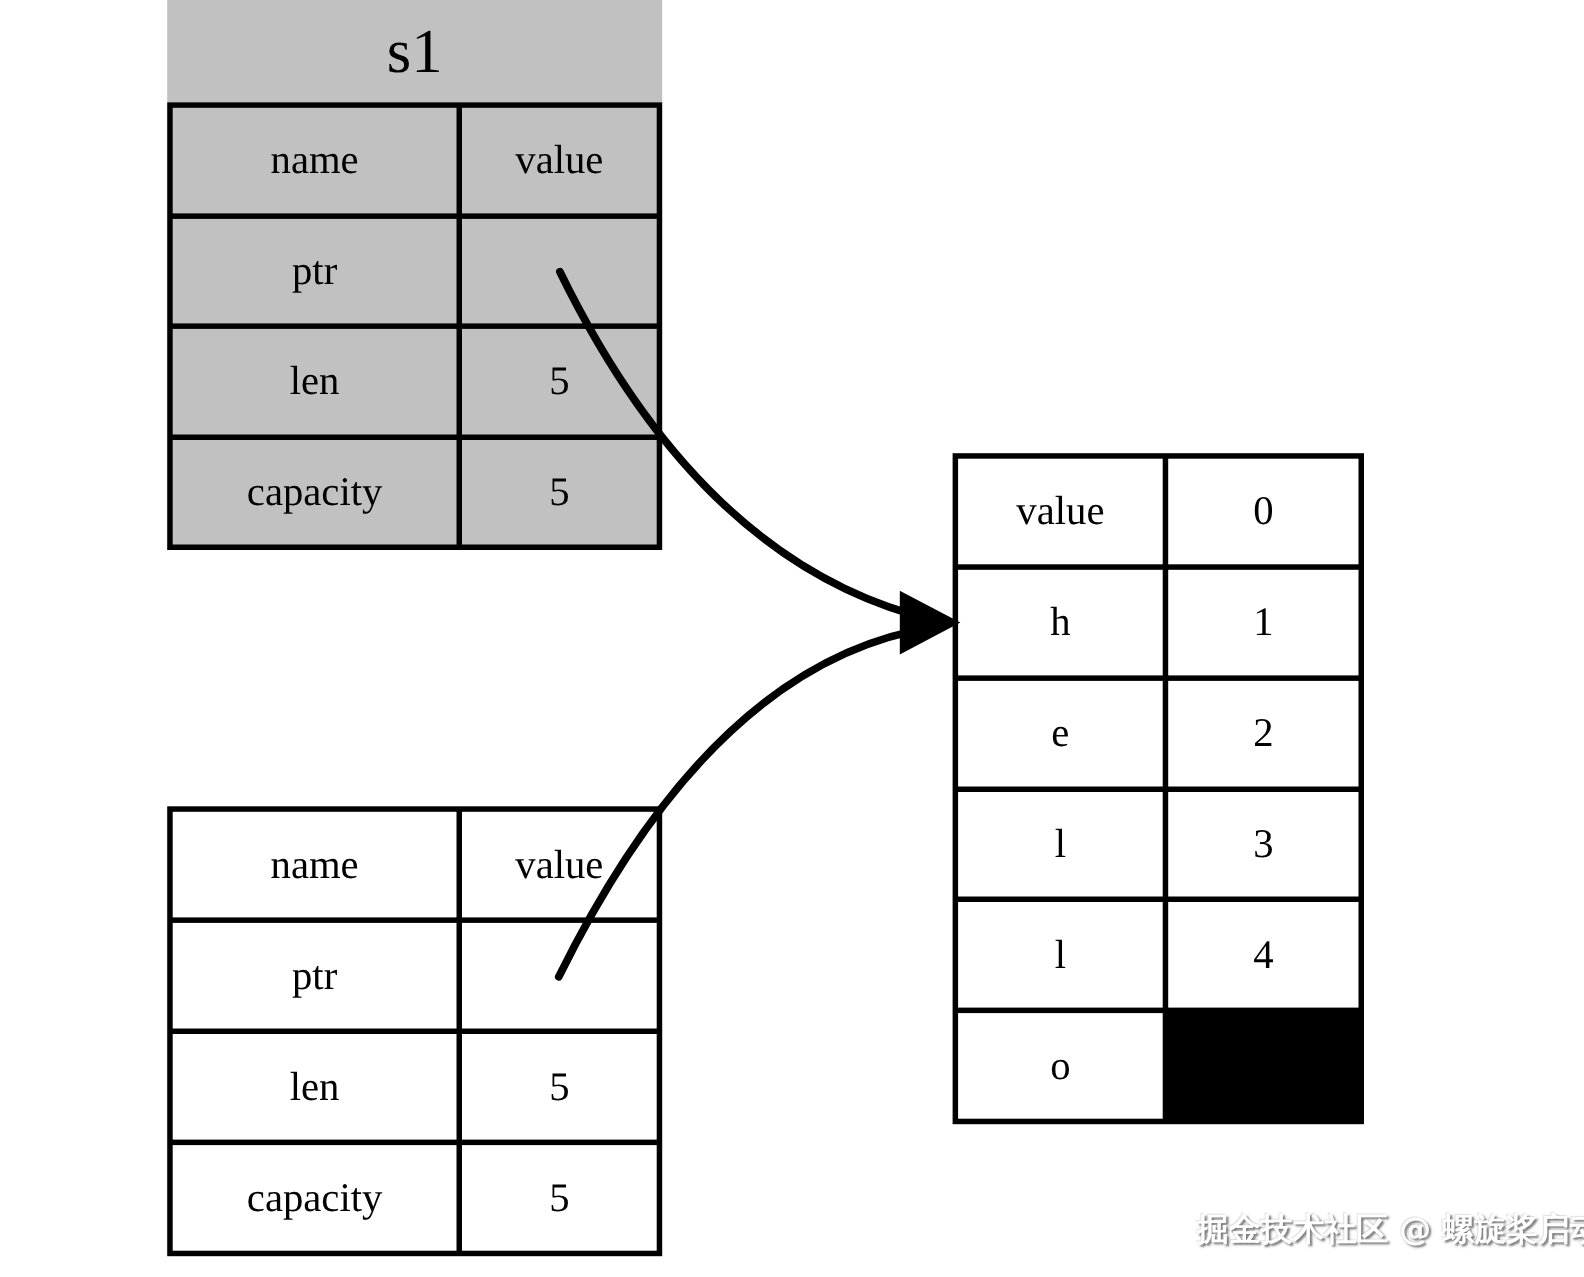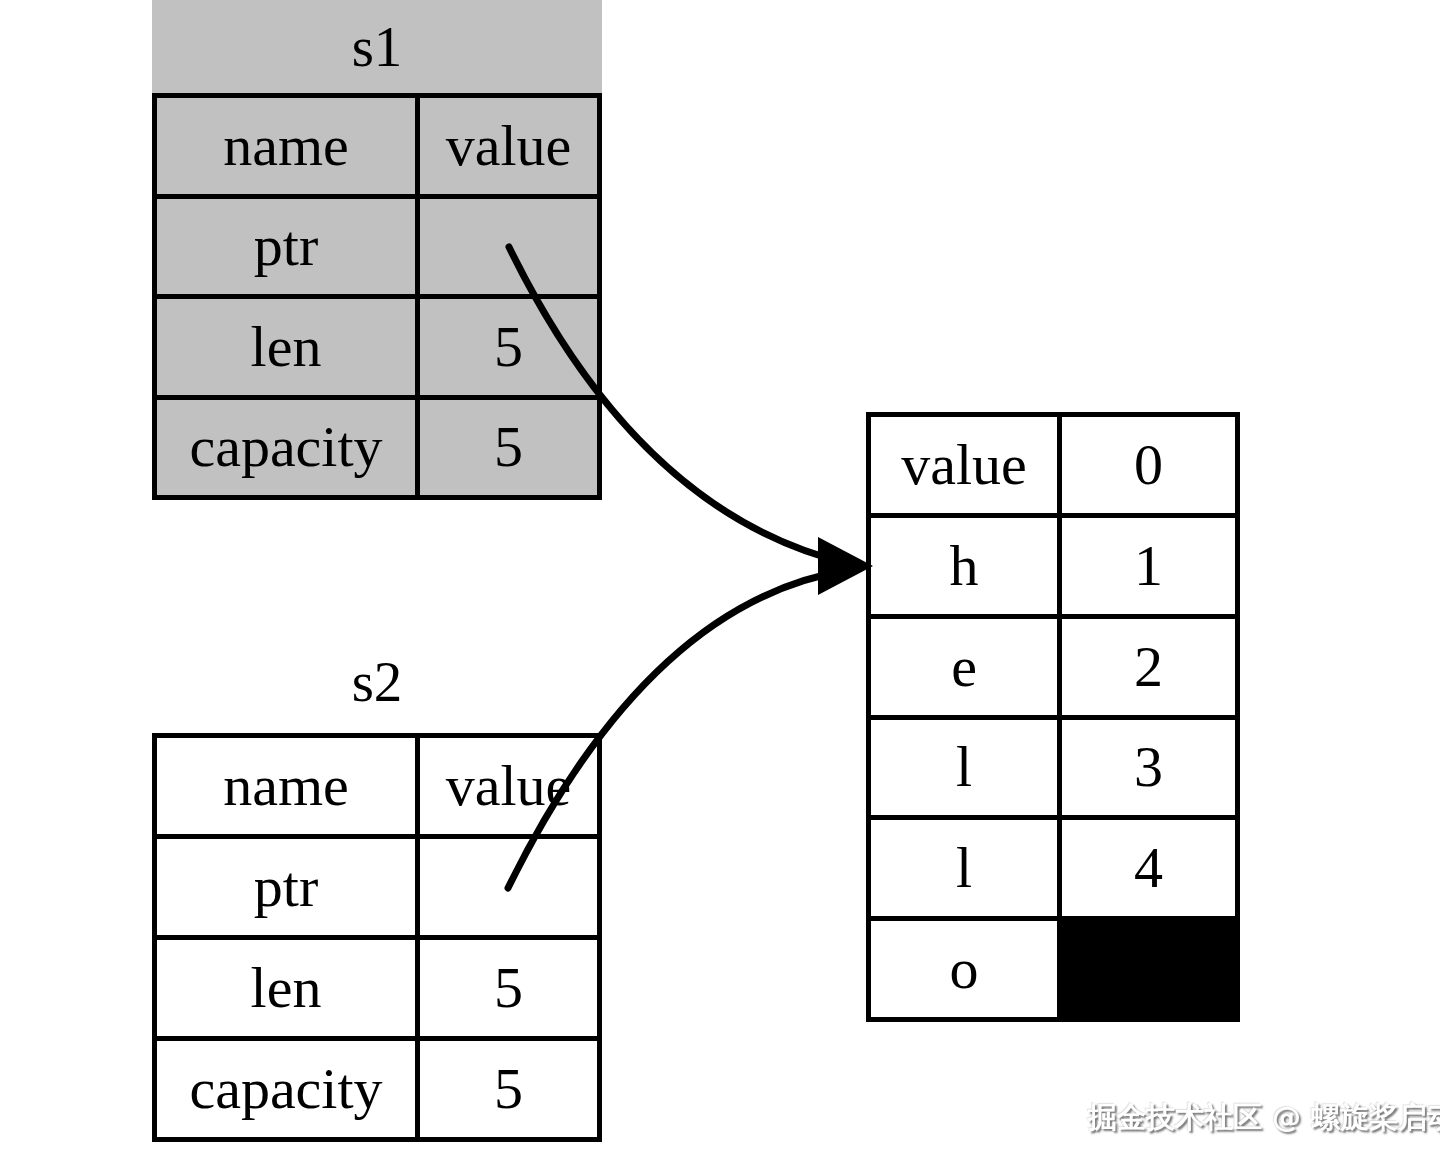--- a/index.html
+++ b/index.html
@@ -37,21 +37,21 @@
   }
   .tbl {
     position: absolute;
     display: grid;
     gap: 5px;
     padding: 5px;
     background: var(--border);
   }
   .tbl .cell {
     display: flex; align-items: center; justify-content: center;
-    font-size: 58px; line-height: 1; color: #000;
+    font-size: 37px; line-height: 1; color: #000;
     overflow: hidden;
   }
   .tbl-s1 {
     left: 152px; top: 93px;
     width: 450px; height: 407px;
     grid-template-columns: 258px 1fr;
     grid-template-rows: repeat(4, 1fr);
   }
   .tbl-s1 .cell { background: var(--s1-fill); }
   .tbl-s2 {
@@ -103,21 +103,20 @@
     <div class="cell">name</div>
     <div class="cell">value</div>
     <div class="cell">ptr</div>
     <div class="cell"></div>
     <div class="cell">len</div>
     <div class="cell">5</div>
     <div class="cell">capacity</div>
     <div class="cell">5</div>
   </div>
 
-  <div class="plain-title">s2</div>
   <div class="tbl tbl-s2">
     <div class="cell">name</div>
     <div class="cell">value</div>
     <div class="cell">ptr</div>
     <div class="cell"></div>
     <div class="cell">len</div>
     <div class="cell">5</div>
     <div class="cell">capacity</div>
     <div class="cell">5</div>
   </div>

